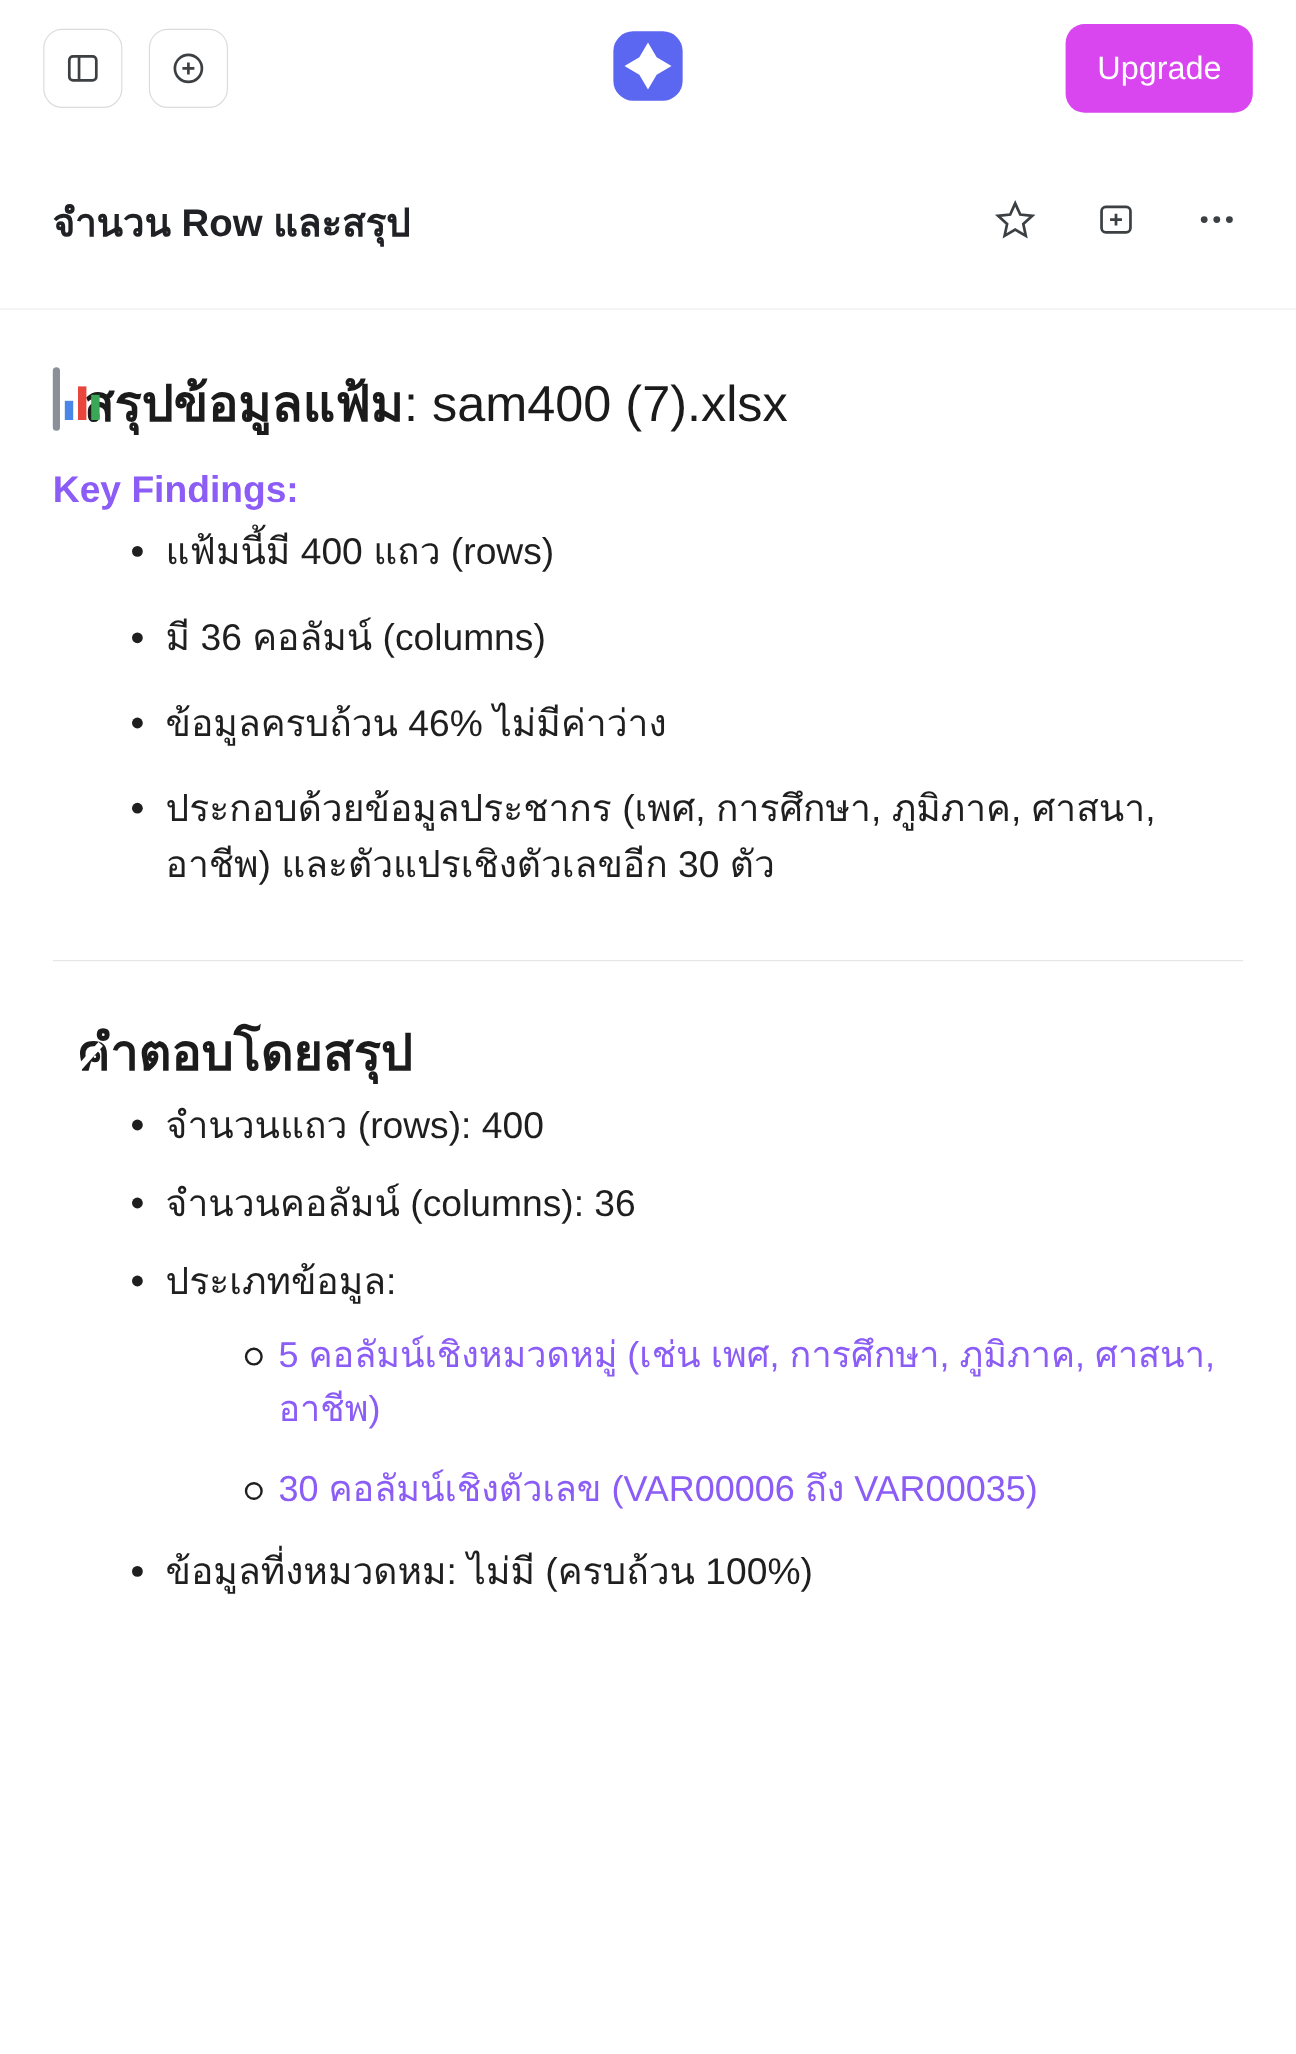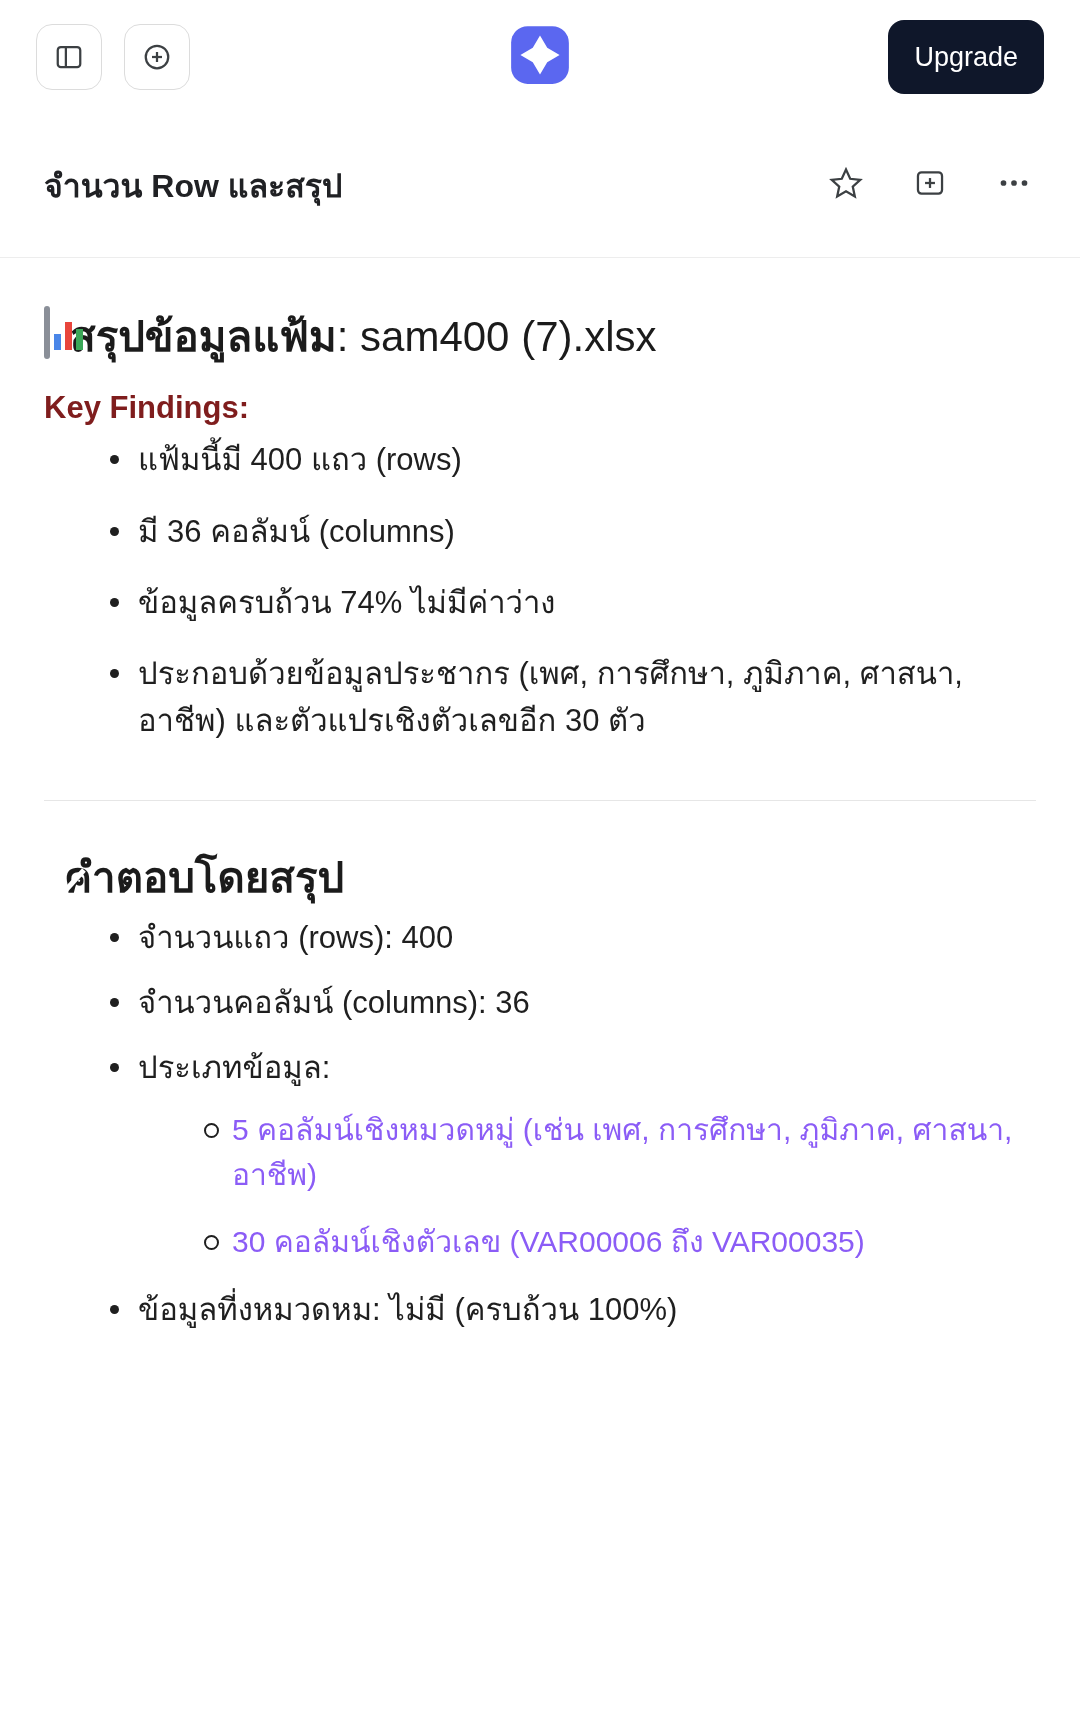--- a/index.html
+++ b/index.html
@@ -39,21 +39,21 @@
     width: 66px; height: 66px;
   }
 
   .upgrade-btn {
     position: absolute;
     right: 36px;
     top: 20px;
     height: 74px;
     min-width: 152px;
     padding: 0 26px;
-    background: #0f172a;
+    background: #d946ef;
     color: #ffffff;
     border: none;
     border-radius: 16px;
     font-size: 27px;
     font-family: "Liberation Sans", sans-serif;
     cursor: pointer;
     display: flex; align-items: center; justify-content: center;
   }
 
   
@@ -135,21 +135,21 @@
     left: 14px; top: 8px;
     width: 15px; height: 26px;
     border: solid #ffffff;
     border-width: 0 5px 5px 0;
     transform: rotate(42deg);
   }
 
   .subheading {
     font-size: 31px;
     font-weight: bold;
-    color: #7f1d1d;
+    color: #8b5cf6;
     margin: 28px 0 8px 0;
   }
 
   ul.bullets {
     list-style: none;
     margin: 10px 0 0 0;
     padding: 0 0 0 66px;
   }
   ul.bullets > li {
     position: relative;
@@ -278,21 +278,21 @@
     <span class="htext">
       <span>สรุปข้อมูลแฟ้ม</span><span class="regular">: sam400 (7).xlsx</span>
     </span>
   </div>
 
   <div class="subheading">Key Findings:</div>
 
   <ul class="bullets">
     <li><span>แฟ้มนี้มี </span><b>400 แถว</b><span> (rows)</span></li>
     <li><span>มี </span><b>36 คอลัมน์</b><span> (columns)</span></li>
-    <li><span>ข้อมูลครบถ้วน 74% ไม่มีค่าว่าง</span></li>
+    <li><span>ข้อมูลครบถ้วน 46% ไม่มีค่าว่าง</span></li>
     <li><span>ประกอบด้วยข้อมูลประชากร (เพศ, การศึกษา, ภูมิภาค, ศาสนา, อาชีพ) และตัวแปรเชิงตัวเลขอีก 30 ตัว</span></li>
   </ul>
 
   <div class="divider"></div>
 
   <div class="section-heading">
     <span class="emoji">
       <span class="emoji-check"></span>
     </span>
     <span class="htext">คำตอบโดยสรุป</span>

